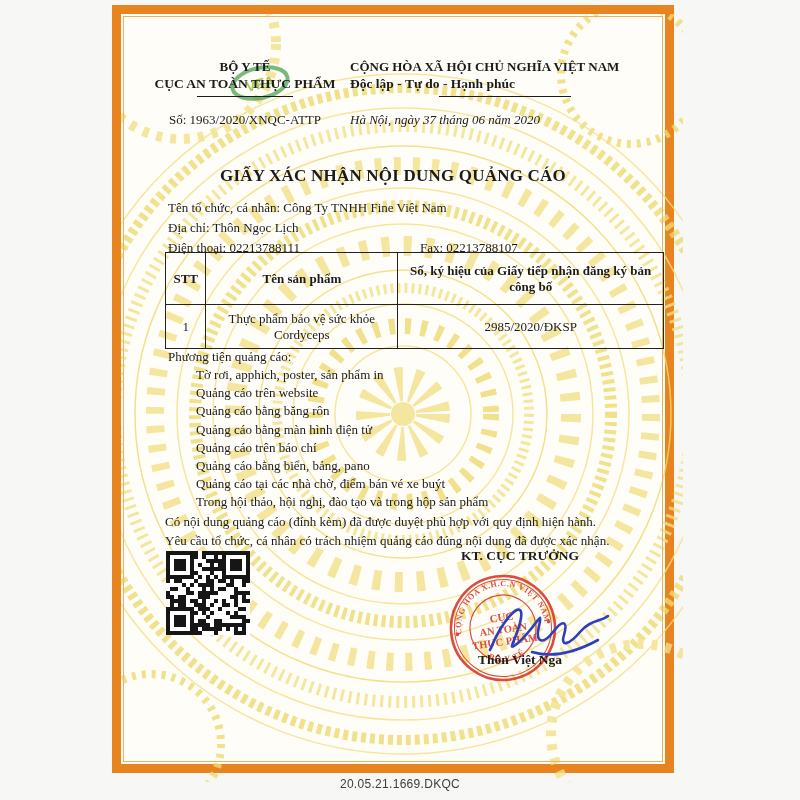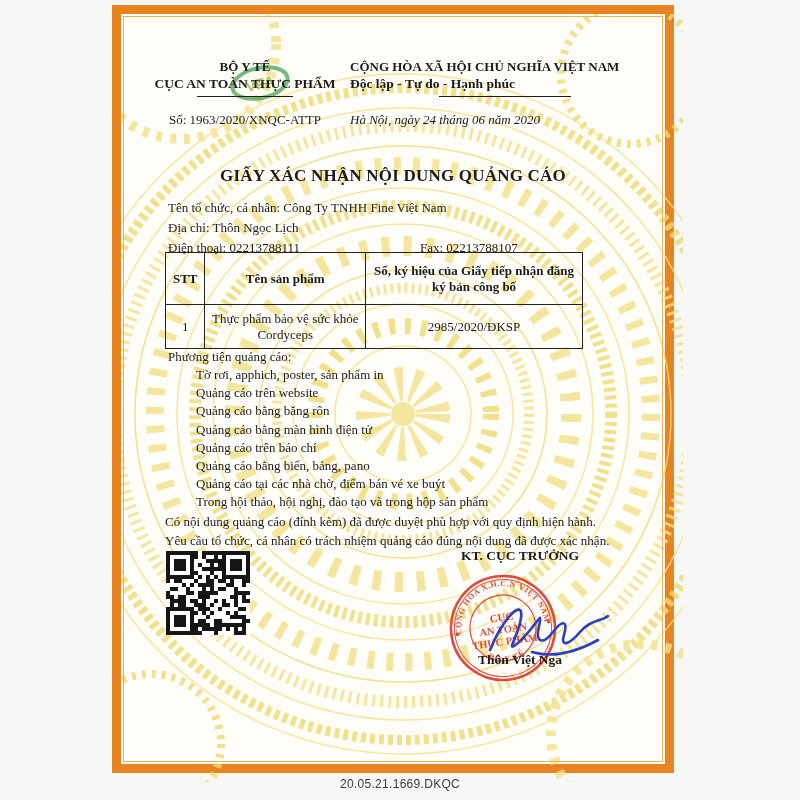--- a/index.html
+++ b/index.html
@@ -37,21 +37,21 @@
   .title {
     position:absolute; left:0; right:0; top:152px; text-align:center;
     font-weight:bold; font-size:17px; letter-spacing:.2px;
   }
   .info { position:absolute; left:47px; top:184px; right:20px; font-size:13px; }
   .info-line { line-height:20px; position:relative; }
   .fax { position:absolute; left:252px; top:0; }
 
   
   .cert-table {
-    position:absolute; left:44px; top:238px; width:418px;
+    position:absolute; left:44px; top:238px; width:499px;
     border-collapse:collapse; font-size:13px;
   }
   .cert-table th, .cert-table td {
     border:1.6px solid #222; text-align:center; vertical-align:middle; padding:4px 6px;
   }
   .cert-table th { font-weight:bold; height:52px; }
   .cert-table td { height:44px; }
   .col-stt { width:40px; } .col-name { width:190px; } .col-num { width:263px; }
 
   
@@ -126,21 +126,21 @@
         <div class="h1">BỘ Y TẾ</div>
         <div class="h2">CỤC AN TOÀN THỰC PHẨM</div>
         <div class="rule r1"></div>
         <div class="docnum">Số: 1963/2020/XNQC-ATTP</div>
       </div>
 
       <div class="hdr-right">
         <div class="h1">CỘNG HÒA XÃ HỘI CHỦ NGHĨA VIỆT NAM</div>
         <div class="h2">Độc lập - Tự do - Hạnh phúc</div>
         <div class="rule r2"></div>
-        <div class="dateline">Hà Nội, ngày 24 tháng 06 năm 2020</div>
+        <div class="dateline">Hà Nội, ngày 37 tháng 06 năm 2020</div>
       </div>
 
       <div class="title">GIẤY XÁC NHẬN NỘI DUNG QUẢNG CÁO</div>
 
       <div class="info">
         <div class="info-line">Tên tổ chức, cá nhân: Công Ty TNHH Fine Việt Nam</div>
         <div class="info-line">Địa chỉ: Thôn Ngọc Lịch</div>
         <div class="info-line">
           <span>Điện thoại: 02213788111</span>
           <span class="fax">Fax: 02213788107</span>

